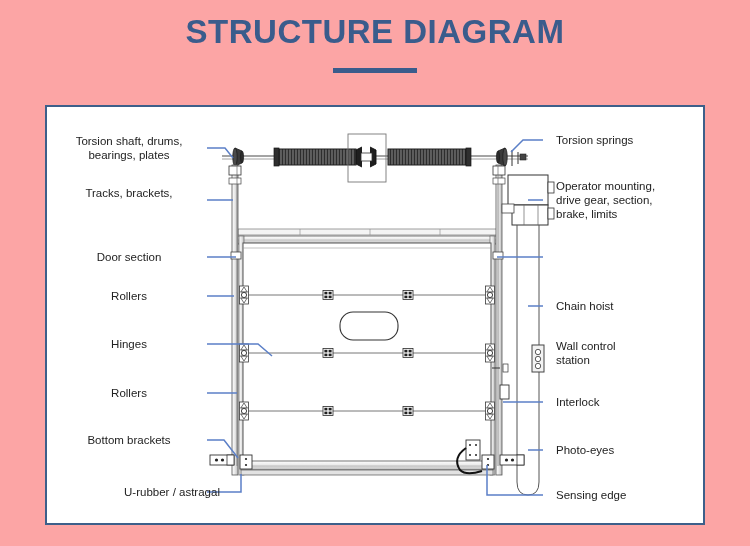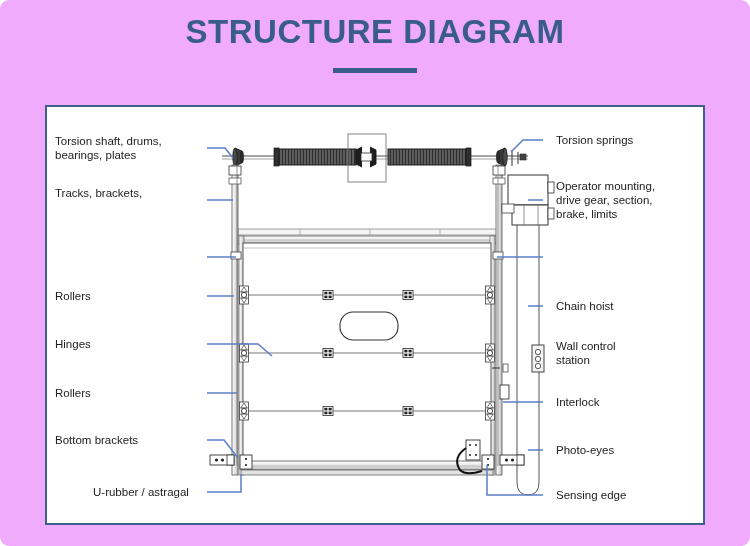--- a/index.html
+++ b/index.html
@@ -13,22 +13,21 @@
     height: 546px;
     position: relative;
     overflow: hidden;
     font-family: "Liberation Sans", sans-serif;
   }
   #page {
     position: absolute;
     left: 0; top: 0;
     width: 750px;
     height: 546px;
-    background: #f0abfc;
-    border-radius: 9px;
+    background: #fca5a5;
   }
   .title {
     position: absolute;
     left: 0;
     top: 12px;
     width: 750px;
     text-align: center;
     font-size: 33px;
     font-weight: bold;
     letter-spacing: 0.5px;
@@ -62,21 +61,21 @@
     height: 546px;
   }
   .lbl {
     position: absolute;
     font-family: "Liberation Sans", sans-serif;
     font-size: 11.5px;
     color: #222222;
     line-height: 14px;
     white-space: nowrap;
   }
-  .lbl.r { text-align: left; }
+  .lbl.r { text-align: center; }
   .lbl.l { text-align: left; }
 </style>
 </head>
 <body>
 
 <div id="page">
 
   <div class="title">STRUCTURE DIAGRAM</div>
   <div class="title-rule"></div>
 
@@ -334,20 +333,23 @@
 
   <div class="lbl r" style="left:55px; top:134px; width:148px;">
     <div>Torsion shaft, drums,</div>
     <div>bearings, plates</div>
   </div>
 
   <div class="lbl r" style="left:55px; top:186px; width:148px;">
     <div>Tracks, brackets,</div>
   </div>
 
+  <div class="lbl r" style="left:55px; top:250px; width:148px;">
+    <div>Door section</div>
+  </div>
 
   <div class="lbl r" style="left:55px; top:289px; width:148px;">
     <div>Rollers</div>
   </div>
 
   <div class="lbl r" style="left:55px; top:337px; width:148px;">
     <div>Hinges</div>
   </div>
 
   <div class="lbl r" style="left:55px; top:386px; width:148px;">

